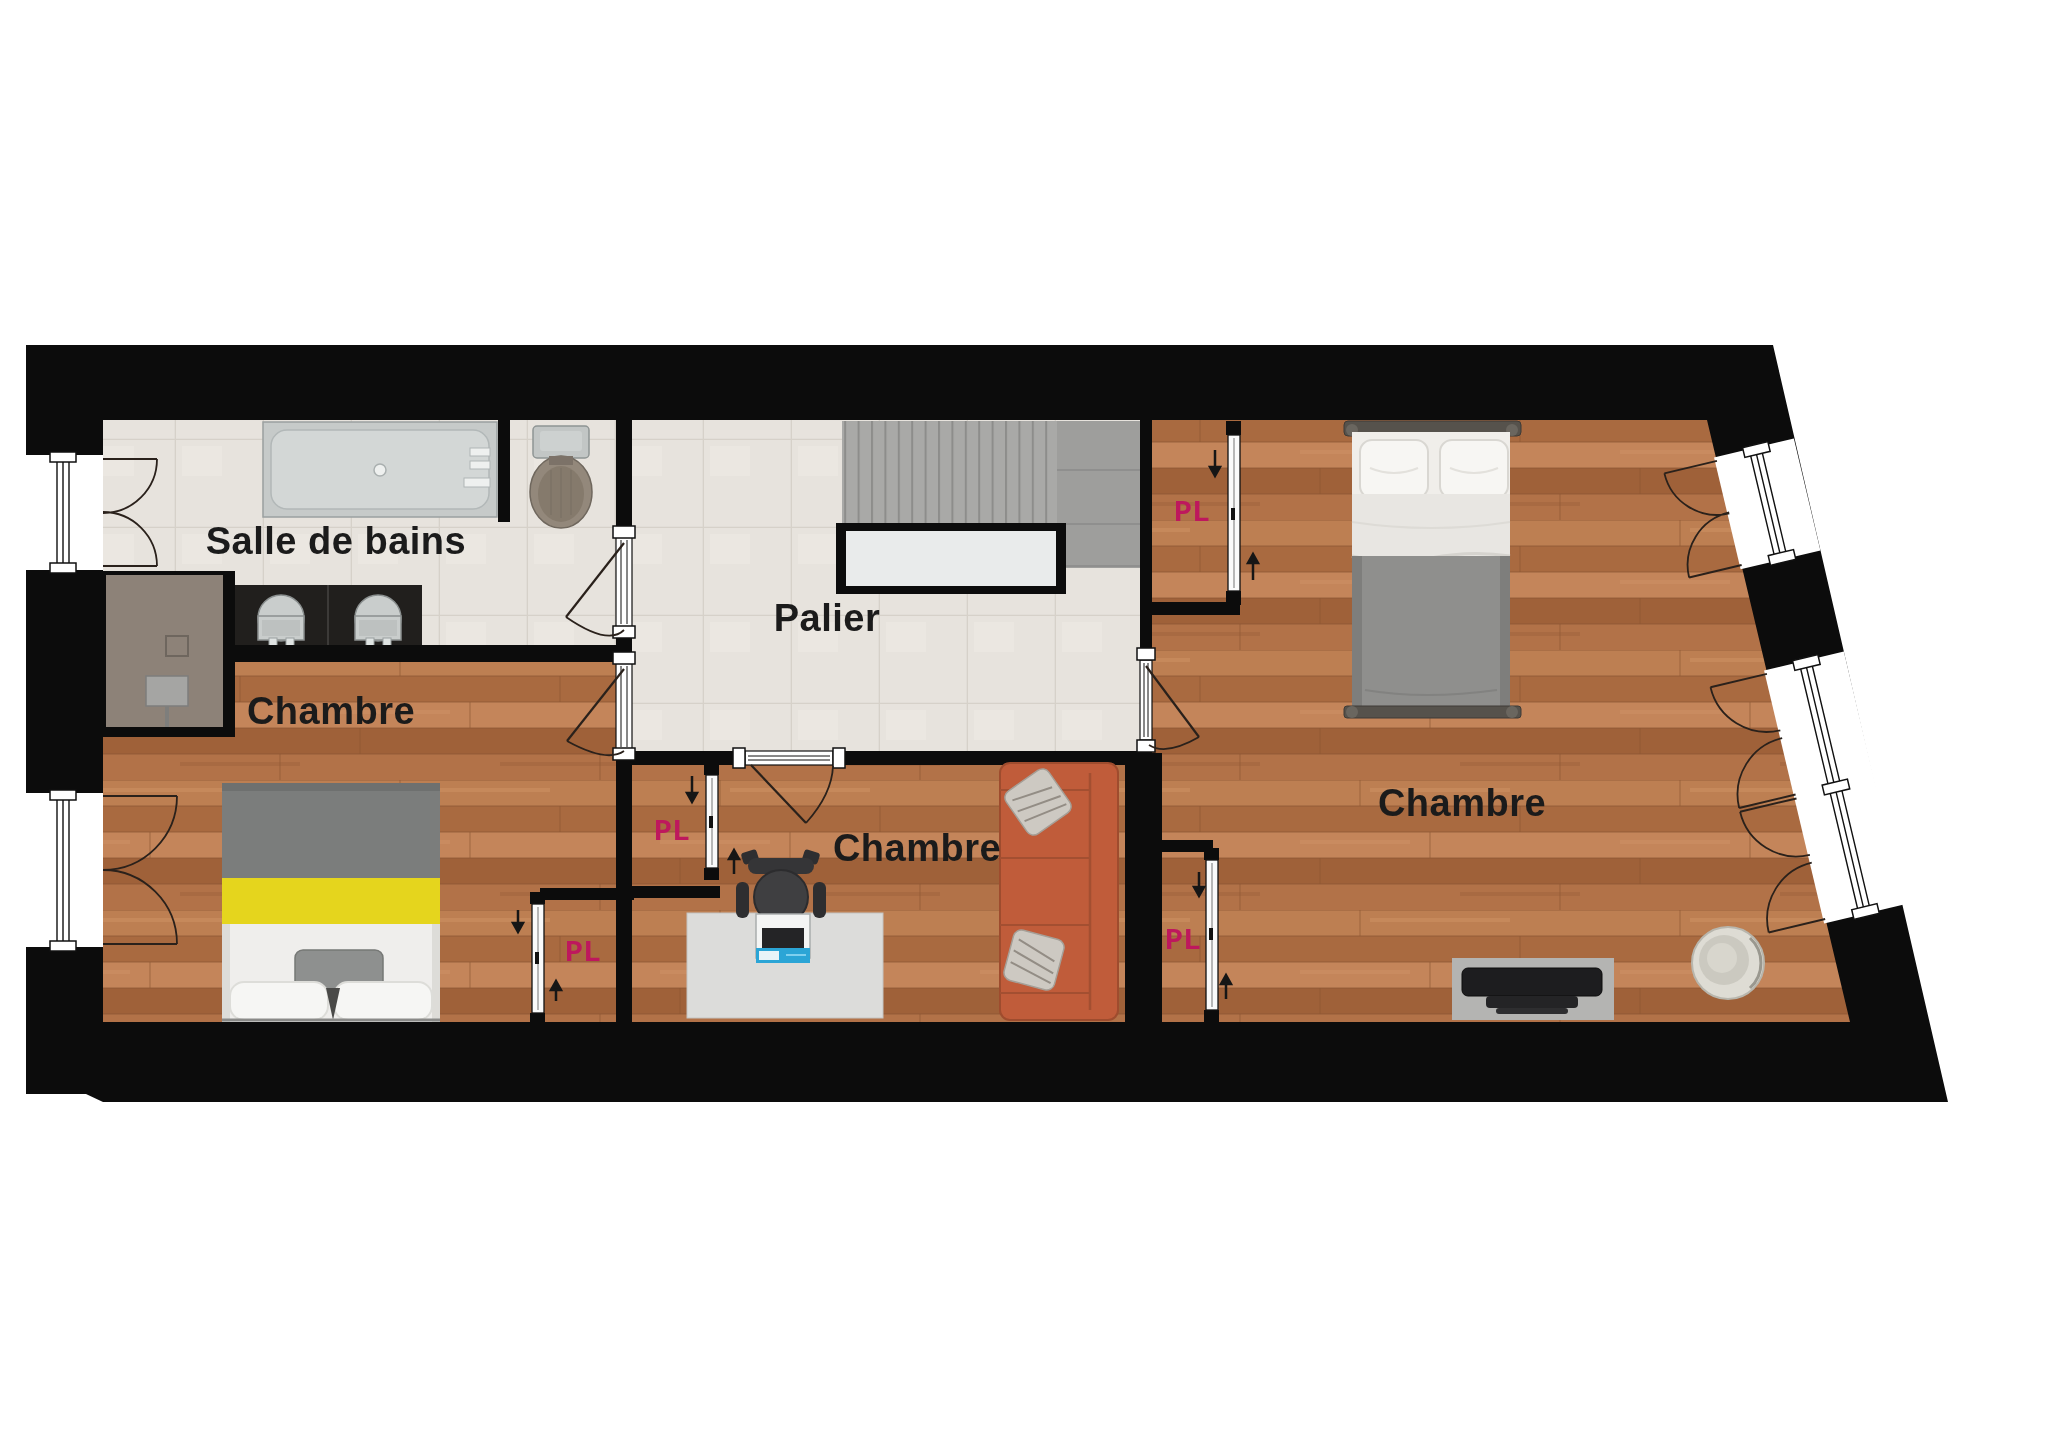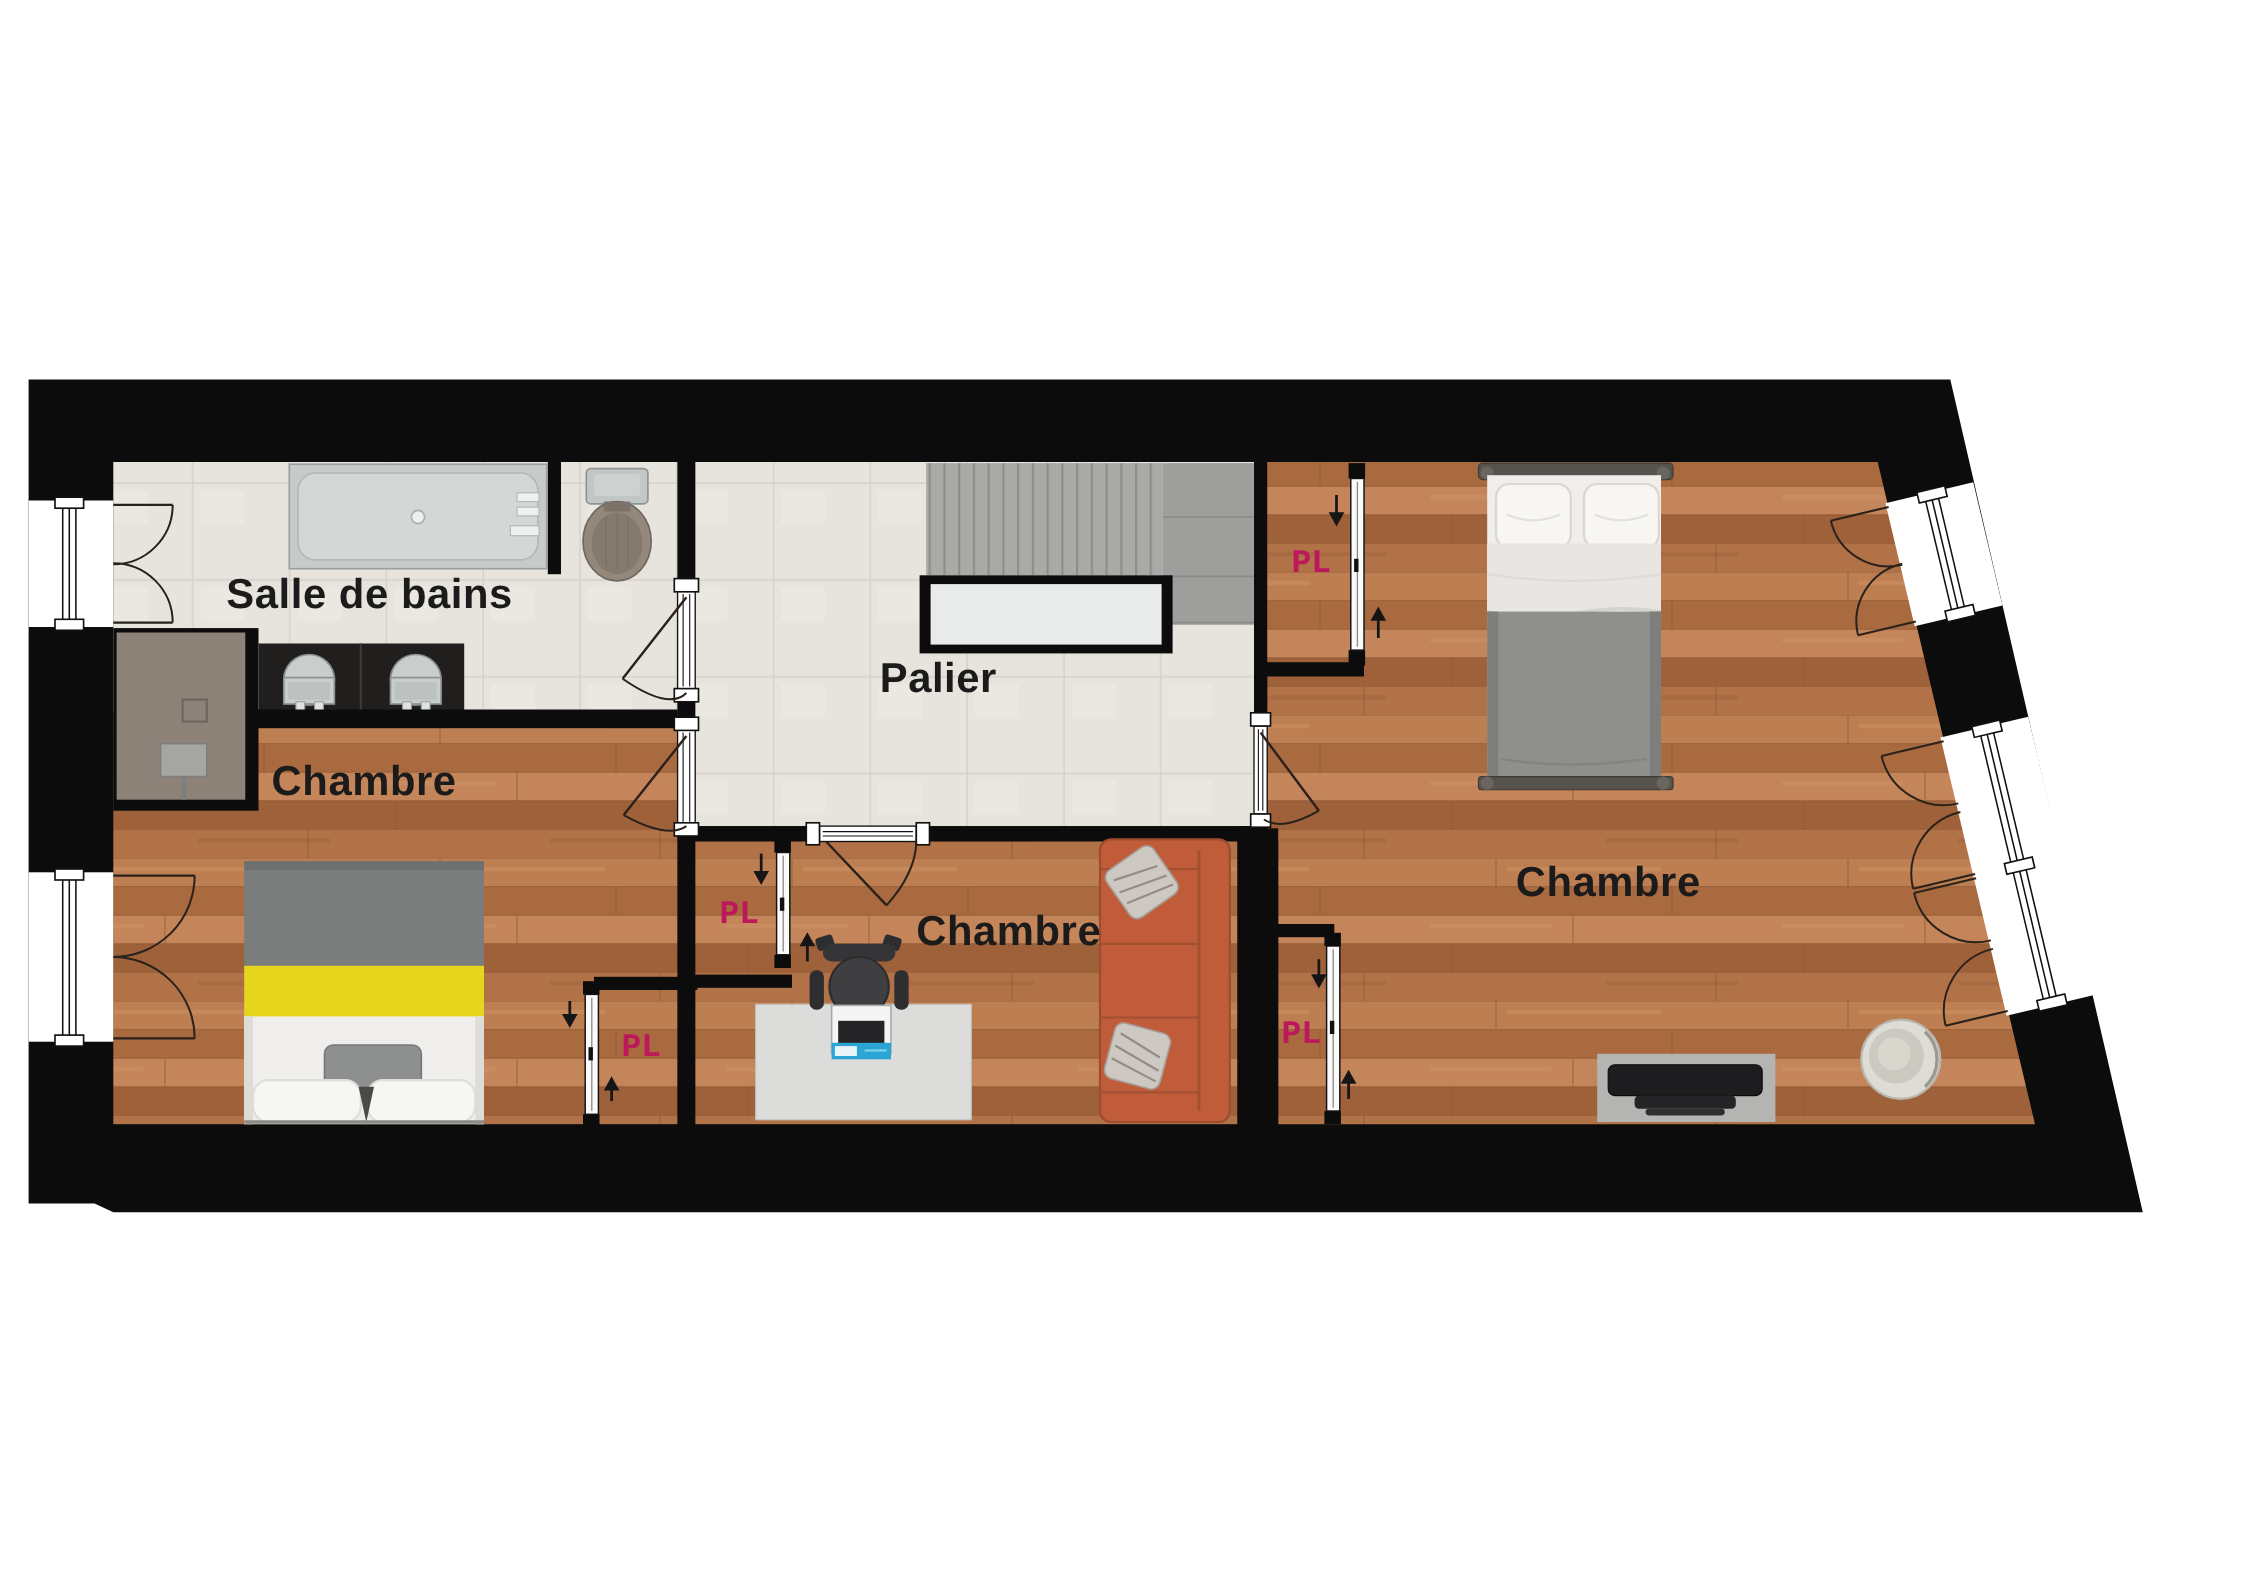--- a/index.html
+++ b/index.html
@@ -315,21 +315,21 @@
     </g>
     <g transform="rotate(15 1034 960)">
       <rect x="1008" y="934" width="52" height="52" rx="8" fill="#cdc9c2" stroke="#a59f97" stroke-width="1.5"></rect>
       <path d="M1014,944 l40,12 M1012,956 l44,12 M1012,968 l44,10" stroke="#938d85" stroke-width="2"></path>
     </g>
   </g>
 </svg>
 
 <div id="label-layer">
   <div class="room-label" style="left:336px;top:541px">Salle de bains</div>
-  <div class="room-label" style="left:853px;top:618px">Palier</div>
+  <div class="room-label" style="left:827px;top:618px">Palier</div>
   <div class="room-label" style="left:331px;top:711px">Chambre</div>
   <div class="room-label" style="left:917px;top:848px">Chambre</div>
   <div class="room-label" style="left:1462px;top:803px">Chambre</div>
   <div class="closet-label" style="left:1192px;top:513px">PL</div>
   <div class="closet-label" style="left:672px;top:832px">PL</div>
   <div class="closet-label" style="left:583px;top:953px">PL</div>
   <div class="closet-label" style="left:1183px;top:941px">PL</div>
 </div>
 </div>
 

